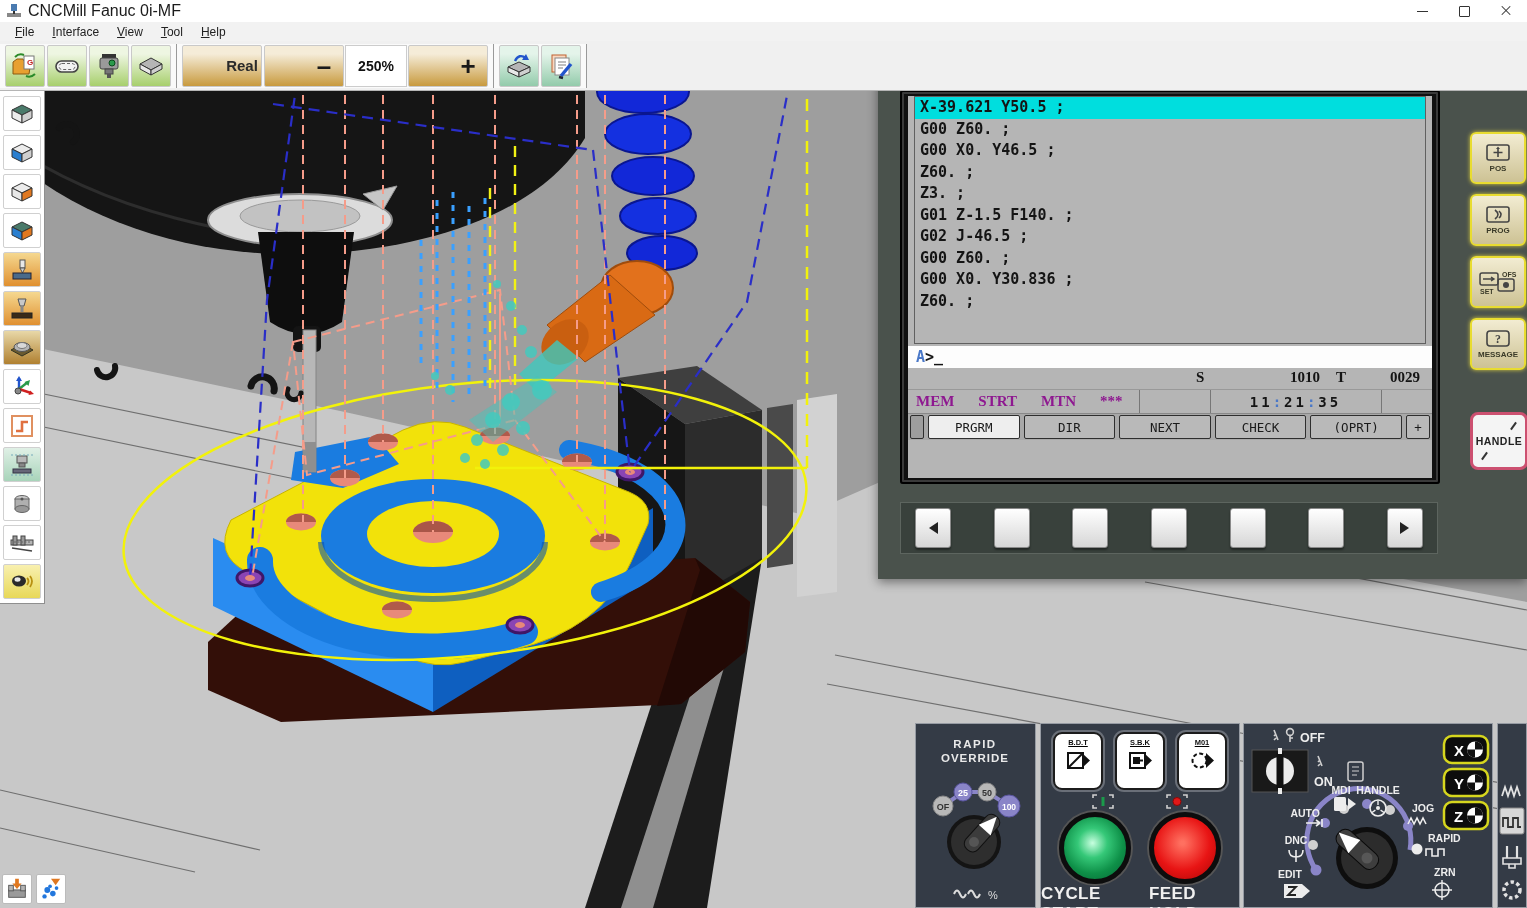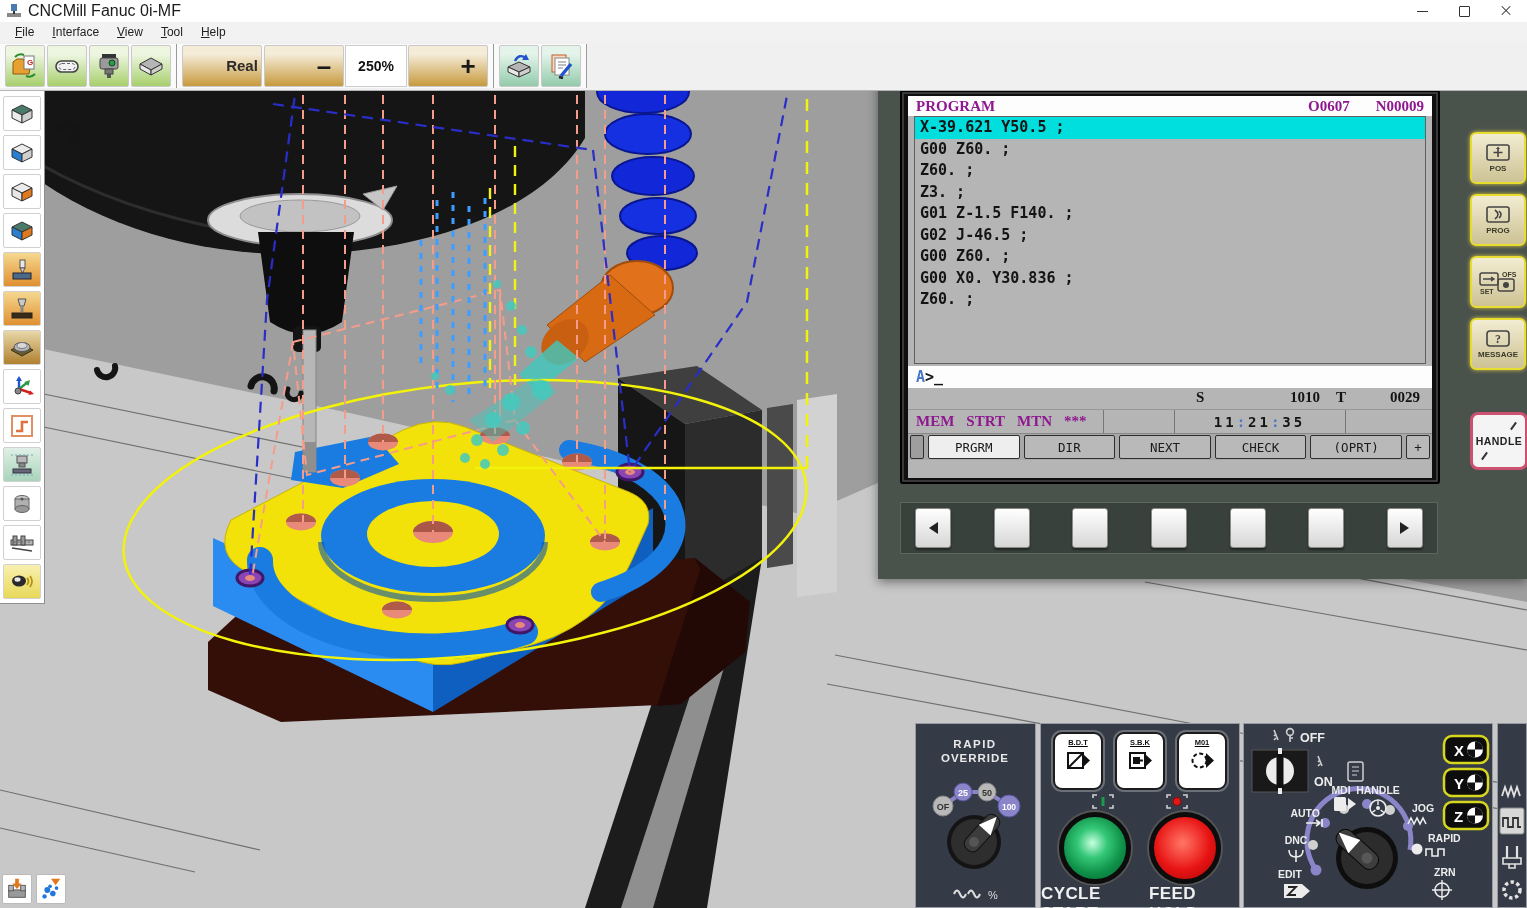--- a/index.html
+++ b/index.html
@@ -65,21 +65,21 @@
   .f-line.hl{background:#00dede;}
   .f-input{height:22px;background:#fdfdfd;margin-top:2px;display:flex;align-items:center;padding:0 8px;
            font-size:15px;font-weight:bold;color:#141414;}
   .f-input .addr{color:#4a78c8;}
   .f-st{height:21px;position:relative;font-family:"Liberation Serif",serif;font-size:15px;font-weight:bold;color:#141414;}
   .f-st span{position:absolute;top:1px;}
   .f-st .s-lbl{left:288px;} .f-st .s-val{left:352px;width:60px;text-align:right;}
   .f-st .t-lbl{left:428px;} .f-st .t-val{left:452px;width:60px;text-align:right;}
   .f-mode{height:23px;display:flex;align-items:center;font-family:"Liberation Serif",serif;
           font-size:15px;font-weight:bold;color:#8e1890;border-top:1px solid #999;}
-  .f-mode .m{margin-left:12px;} .f-mode .m:first-child{margin-left:8px;}
+  .f-mode .m{margin-left:24px;} .f-mode .m:first-child{margin-left:8px;}
   .f-mode .cell{height:100%;display:flex;align-items:center;justify-content:center;border-left:1.5px solid #777;border-right:1.5px solid #777;}
   .f-mode .cell.blank{width:70px;margin-left:16px;border-right:none;}
   .f-mode .cell.time{width:170px;color:#141414;font-family:"DejaVu Sans Mono",monospace;font-size:14px;letter-spacing:3px;}
   .f-mode .colon{color:#4a78c8;}
   .f-softkeys{height:26px;background:#a8a8a8;display:flex;align-items:center;gap:4px;padding:0 2px;border-top:1px solid #888;}
   .skey{height:22px;border:1.8px solid #2e2e2e;border-radius:2px;background:#b9b9b9;display:flex;align-items:center;justify-content:center;
         font-size:12.5px;color:#1a1a1a;flex:1;}
   .skey.stub{flex:0 0 12px;background:#9e9e9e;}
   .skey.active{background:#eeeeee;}
   .skey.plus{flex:0 0 22px;}
@@ -506,29 +506,24 @@
 
 <div class="fanuc">
   <div class="f-winctl">
     <span class="fg-min"></span>
     <span class="fg-max"></span>
   </div>
   <div class="f-brand">FANUC Series 0i-MF</div>
 
   <div class="f-bezel">
     <div class="f-screen">
-      <div class="f-titlerow">
-        <span>PROGRAM</span>
-        <span class="sp"></span>
-        <span class="num">O0607</span>
-        <span class="num">N00009</span>
-      </div>
       <div class="f-prog">
         <div class="f-line hl">X-39.621 Y50.5 ;</div>
         <div class="f-line">G00 Z60. ;</div>
+        <div class="f-line">G00 X0. Y46.5 ;</div>
         <div class="f-line">Z60. ;</div>
         <div class="f-line">Z3. ;</div>
         <div class="f-line">G01 Z-1.5 F140. ;</div>
         <div class="f-line">G02 J-46.5 ;</div>
         <div class="f-line">G00 Z60. ;</div>
         <div class="f-line">G00 X0. Y30.836 ;</div>
         <div class="f-line">Z60. ;</div>
       </div>
       <div class="f-input">
         <span class="addr">A</span>

